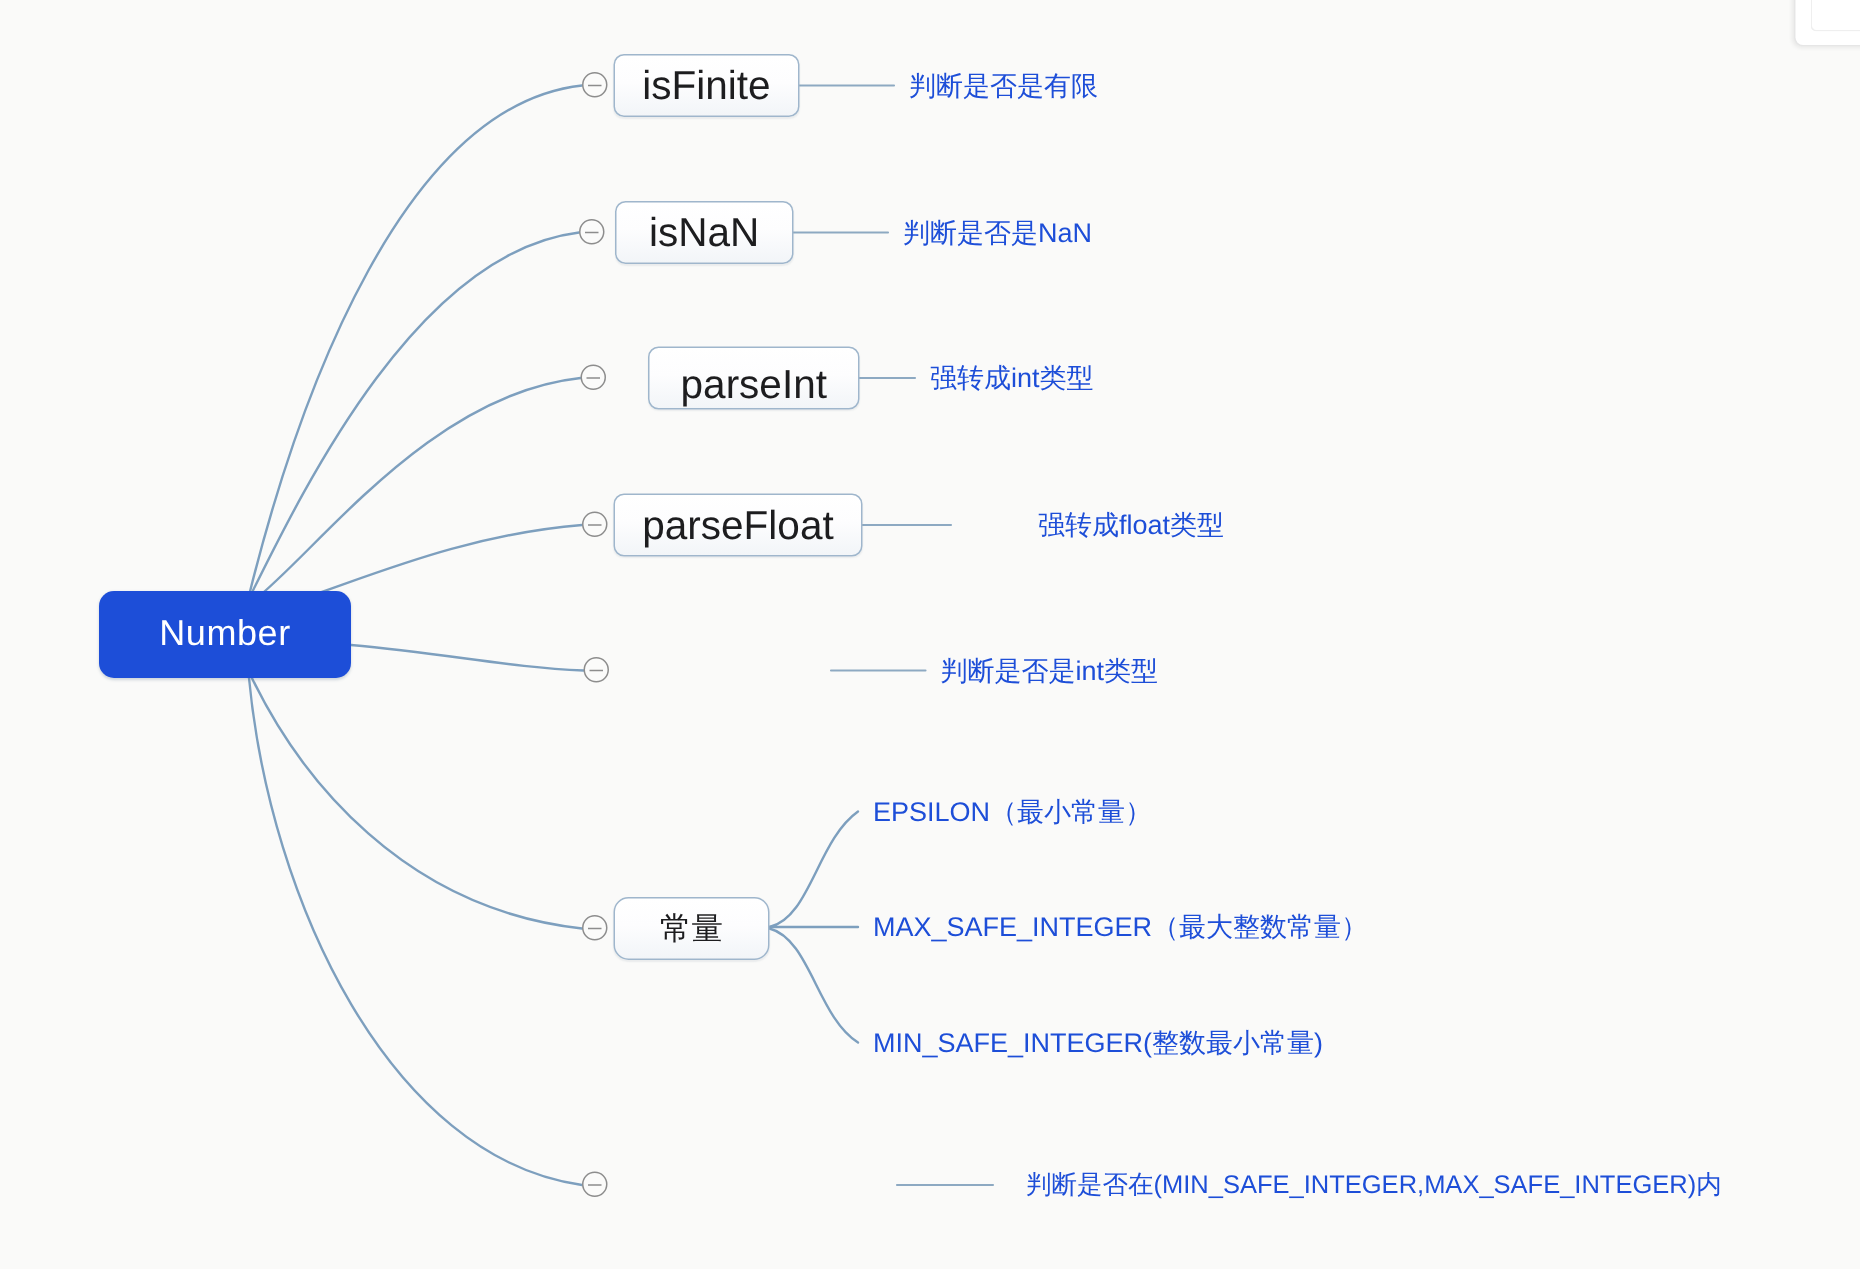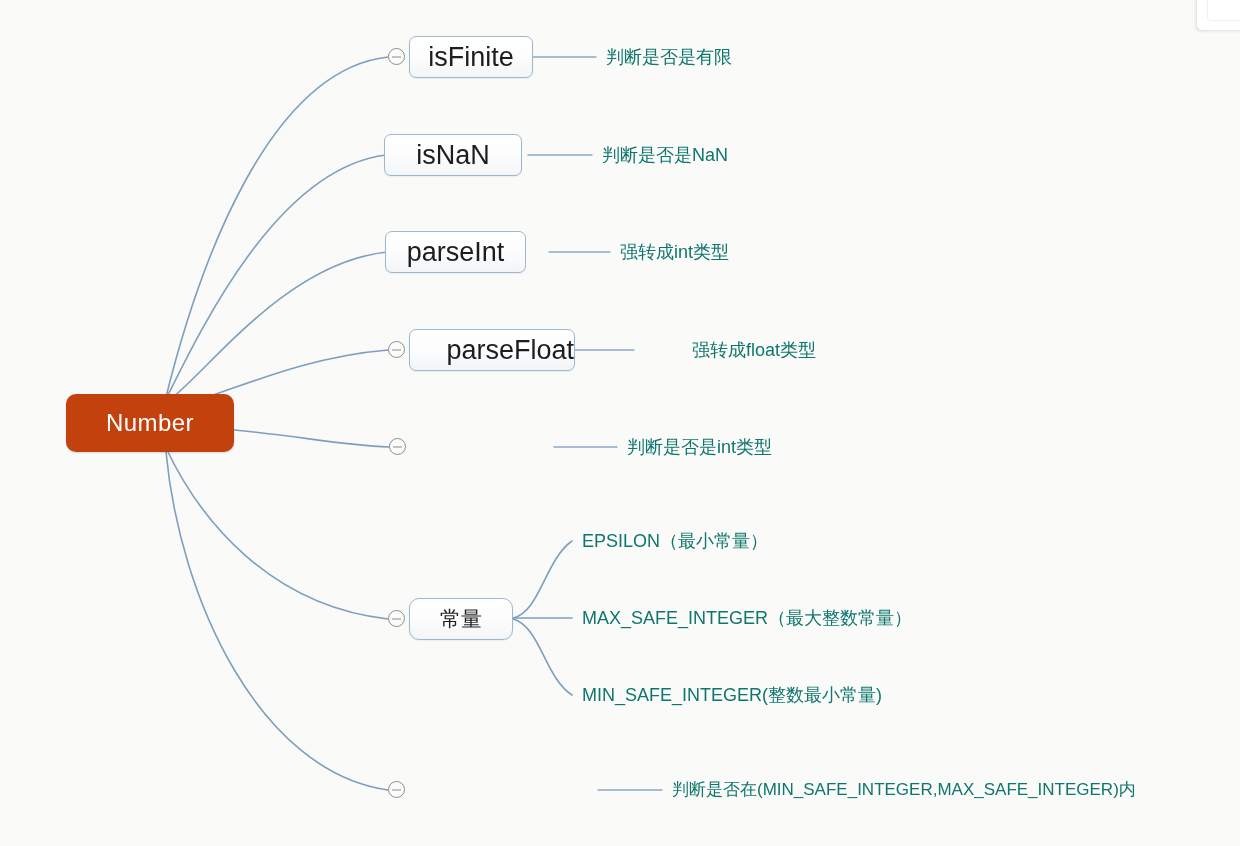--- a/index.html
+++ b/index.html
@@ -26,21 +26,21 @@
     top: 0;
     width: 1240px;
     height: 846px;
     pointer-events: none;
   }
 
   
   .root-node {
     position: absolute;
     box-sizing: border-box;
-    background: #c2410c;
+    background: #1d4ed8;
     border-radius: 10px;
     color: #ffffff;
     display: flex;
     align-items: center;
     justify-content: center;
     font-size: 24px;
     letter-spacing: 0.4px;
     box-shadow: 0 1px 2px rgba(70,100,130,0.25);
   }
 
@@ -81,27 +81,28 @@
     right: 3px;
     top: 50%;
     height: 1px;
     background: #8d8d8d;
     transform: translateY(-0.5px);
   }
 
   
   .leaf-label {
     position: absolute;
-    color: #0f766e;
+    color: #1d4ed8;
     font-size: 18px;
     white-space: nowrap;
     line-height: 1;
   }
   .leaf-label.small {
     font-size: 17px;
+    margin-left: 12px;
   }
 
   
   .corner-panel {
     position: absolute;
     background: #ffffff;
     border: 1px solid #e6e6e6;
     border-top: none;
     border-right: none;
     border-bottom-left-radius: 6px;
@@ -158,33 +159,33 @@
     <span>Number</span>
   </div>
 
   <div class="toggle" style="left:388px; top:48px;"></div>
   <div class="node-box" style="left:409px; top:36px; width:124px; height:42px;">
     <span>isFinite</span>
   </div>
   <div class="leaf-label" style="left:606px; top:48px;">判断是否是有限</div>
 
   <div class="toggle" style="left:386px; top:146px;"></div>
-  <div class="node-box" style="left:384px; top:134px; width:138px; height:42px;">
+  <div class="node-box" style="left:410px; top:134px; width:119px; height:42px;">
     <span>isNaN</span>
   </div>
   <div class="leaf-label" style="left:602px; top:146px;">判断是否是NaN</div>
 
   <div class="toggle" style="left:387px; top:243px;"></div>
-  <div class="node-box" style="left:385px; top:231px; width:141px; height:42px;">
+  <div class="node-box" style="left:432px; top:231px; width:141px; height:42px;align-items:flex-end;">
     <span>parseInt</span>
   </div>
   <div class="leaf-label" style="left:620px; top:243px;">强转成int类型</div>
 
   <div class="toggle" style="left:388px; top:341px;"></div>
-  <div class="node-box" style="left:409px; top:329px; width:166px; height:42px;justify-content:flex-end;">
+  <div class="node-box" style="left:409px; top:329px; width:166px; height:42px;">
     <span>parseFloat</span>
   </div>
   <div class="leaf-label" style="left:644px; top:341px;margin-left:48px;">强转成float类型</div>
 
   <div class="toggle" style="left:389px; top:438px;"></div>
   <div class="leaf-label" style="left:627px; top:438px;">判断是否是int类型</div>
 
   <div class="toggle" style="left:388px; top:610px;"></div>
   <div class="node-box cjk" style="left:409px; top:598px; width:104px; height:42px;">
     <span>常量</span>

